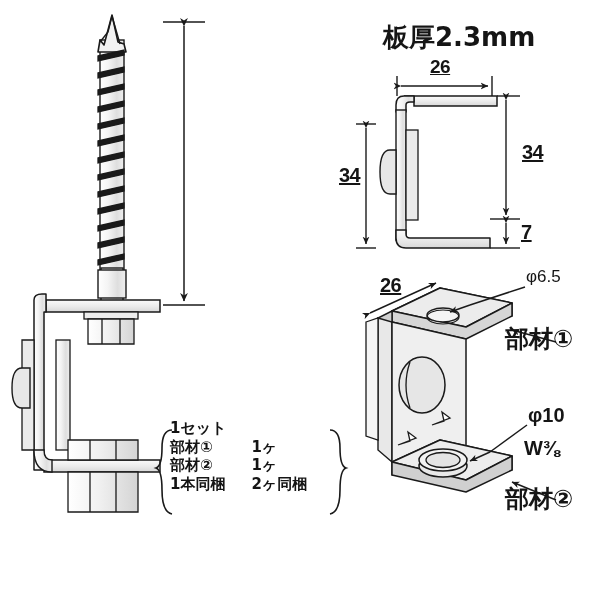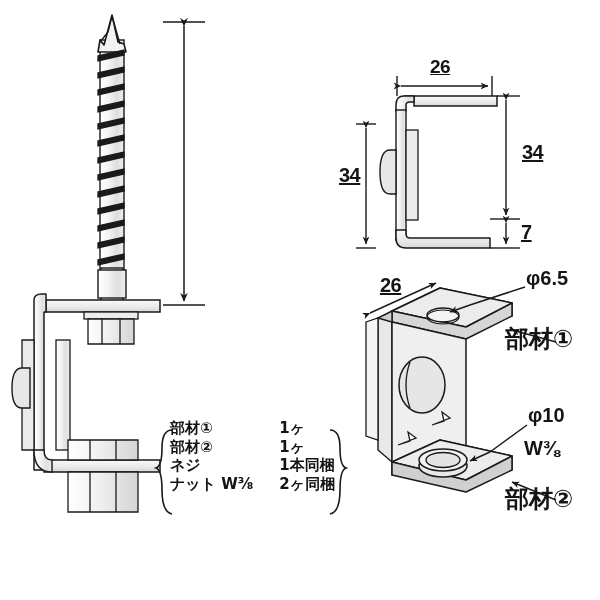--- a/index.html
+++ b/index.html
@@ -248,49 +248,49 @@
       <line x1="556" y1="342" x2="512" y2="330" stroke="#1a1a1a" stroke-width="1.5" marker-end="url(#arrHeadSm)"></line>
 
       <path d="M527,425 L490,452" fill="none" stroke="#1a1a1a" stroke-width="1.5"></path>
       <line x1="490" y1="452" x2="470" y2="461" stroke="#1a1a1a" stroke-width="1.5" marker-end="url(#arrHeadSm)"></line>
 
       <line x1="556" y1="500" x2="512" y2="482" stroke="#1a1a1a" stroke-width="1.5" marker-end="url(#arrHeadSm)"></line>
     </g>
   </svg>
 
 
+  <div class="lbl jp" style="left:383px; top:24px; font-size:26px;">板厚2.3mm</div>
 
   <div class="lbl dim-num" style="left:430px; top:57px; font-size:19px;">26</div>
 
   <div class="lbl dim-num" style="left:339px; top:165px; font-size:20px;">34</div>
 
   <div class="lbl dim-num" style="left:522px; top:142px; font-size:20px;">34</div>
 
   <div class="lbl dim-num" style="left:521px; top:222px; font-size:20px;">7</div>
 
   <div class="lbl dim-num" style="left:380px; top:275px; font-size:20px;">26</div>
 
-  <div class="lbl mono-ish" style="left:526px; top:268px; font-size:20px; font-weight:700;">φ6.5</div>
+  <div class="lbl mono-ish" style="left:526px; top:268px; font-size:17px; font-weight:400;">φ6.5</div>
 
   <div class="lbl jp" style="left:505px; top:327px; font-size:24px;">部材①</div>
 
   <div class="lbl mono-ish" style="left:528px; top:405px; font-size:20px; font-weight:700;">φ10</div>
 
   <div class="lbl mono-ish" style="left:524px; top:438px; font-size:20px; font-weight:700;">W⅜</div>
 
   <div class="lbl jp" style="left:505px; top:487px; font-size:24px;">部材②</div>
 
   <div class="spec-table">
+    <div class="k spec-head">1セット</div>
 
     <div class="k">部材①</div>
     <div class="v">1ヶ</div>
 
     <div class="k">部材②</div>
     <div class="v">1ヶ</div>
 
-    <div class="k">ネジ</div>
     <div class="v">1本同梱</div>
 
-    <div class="k">ナット W⅜</div>
     <div class="v">2ヶ同梱</div>
   </div>
 
 </div>
 
 </body></html>

